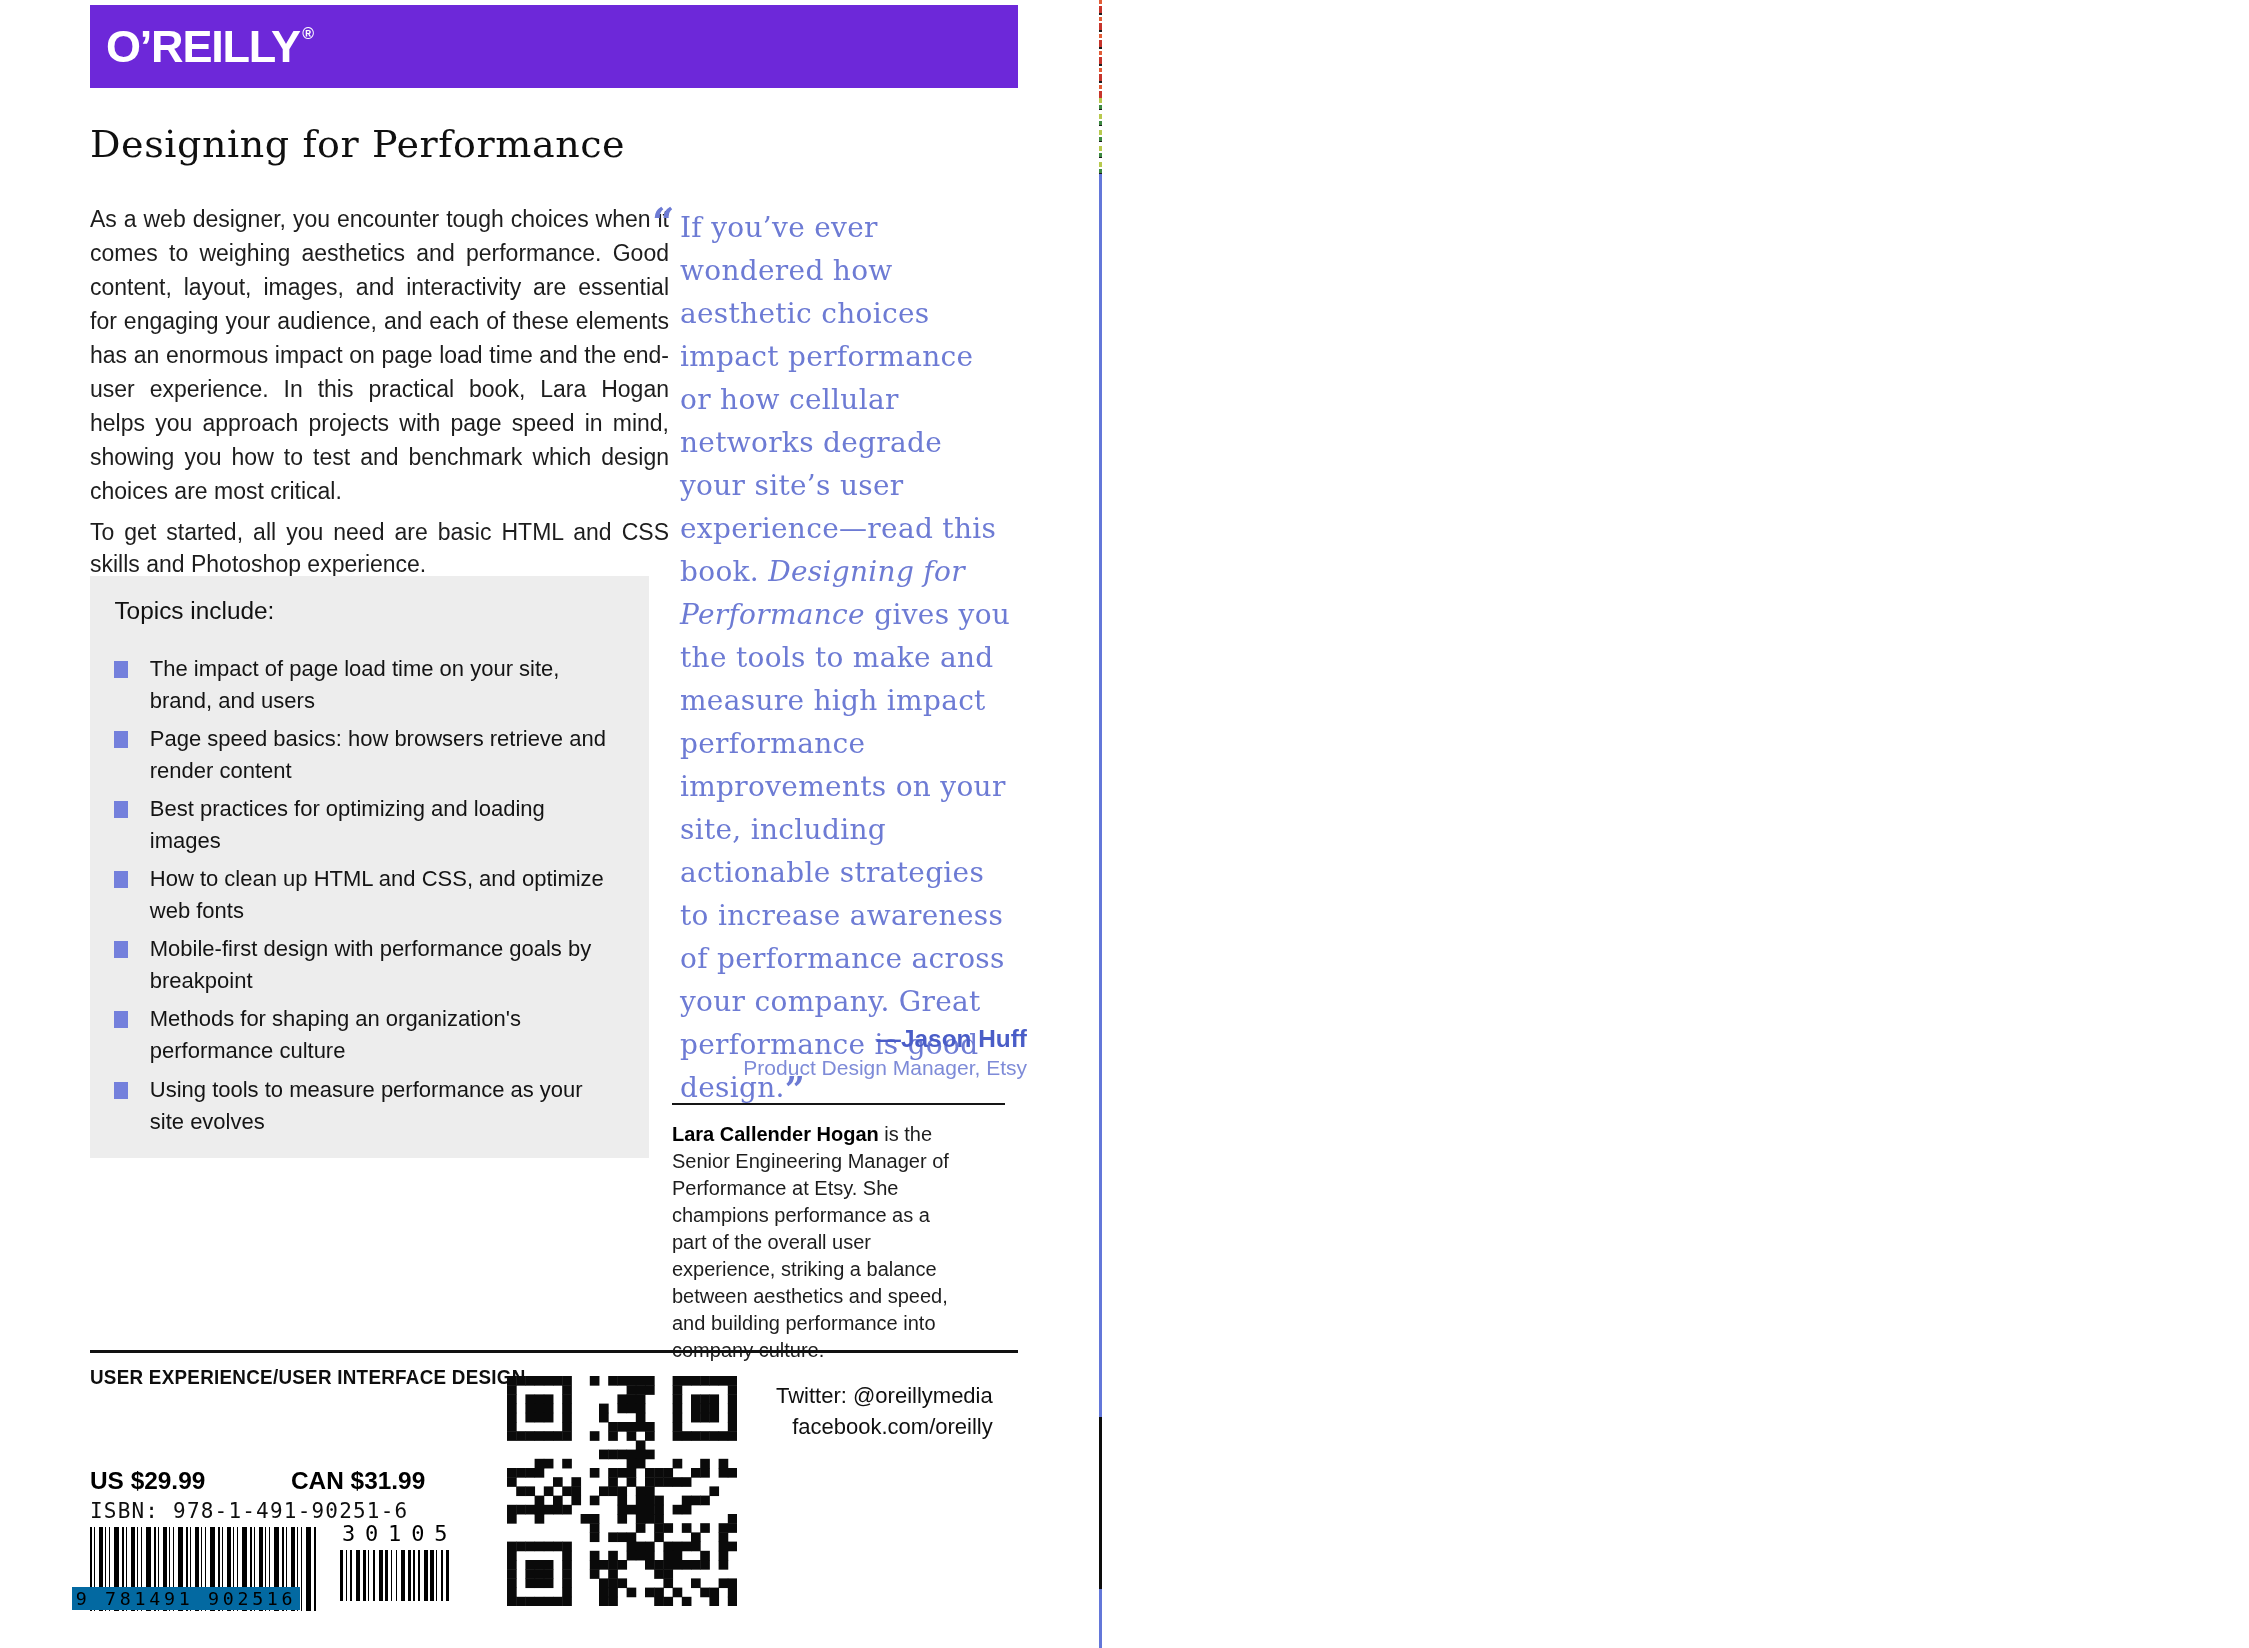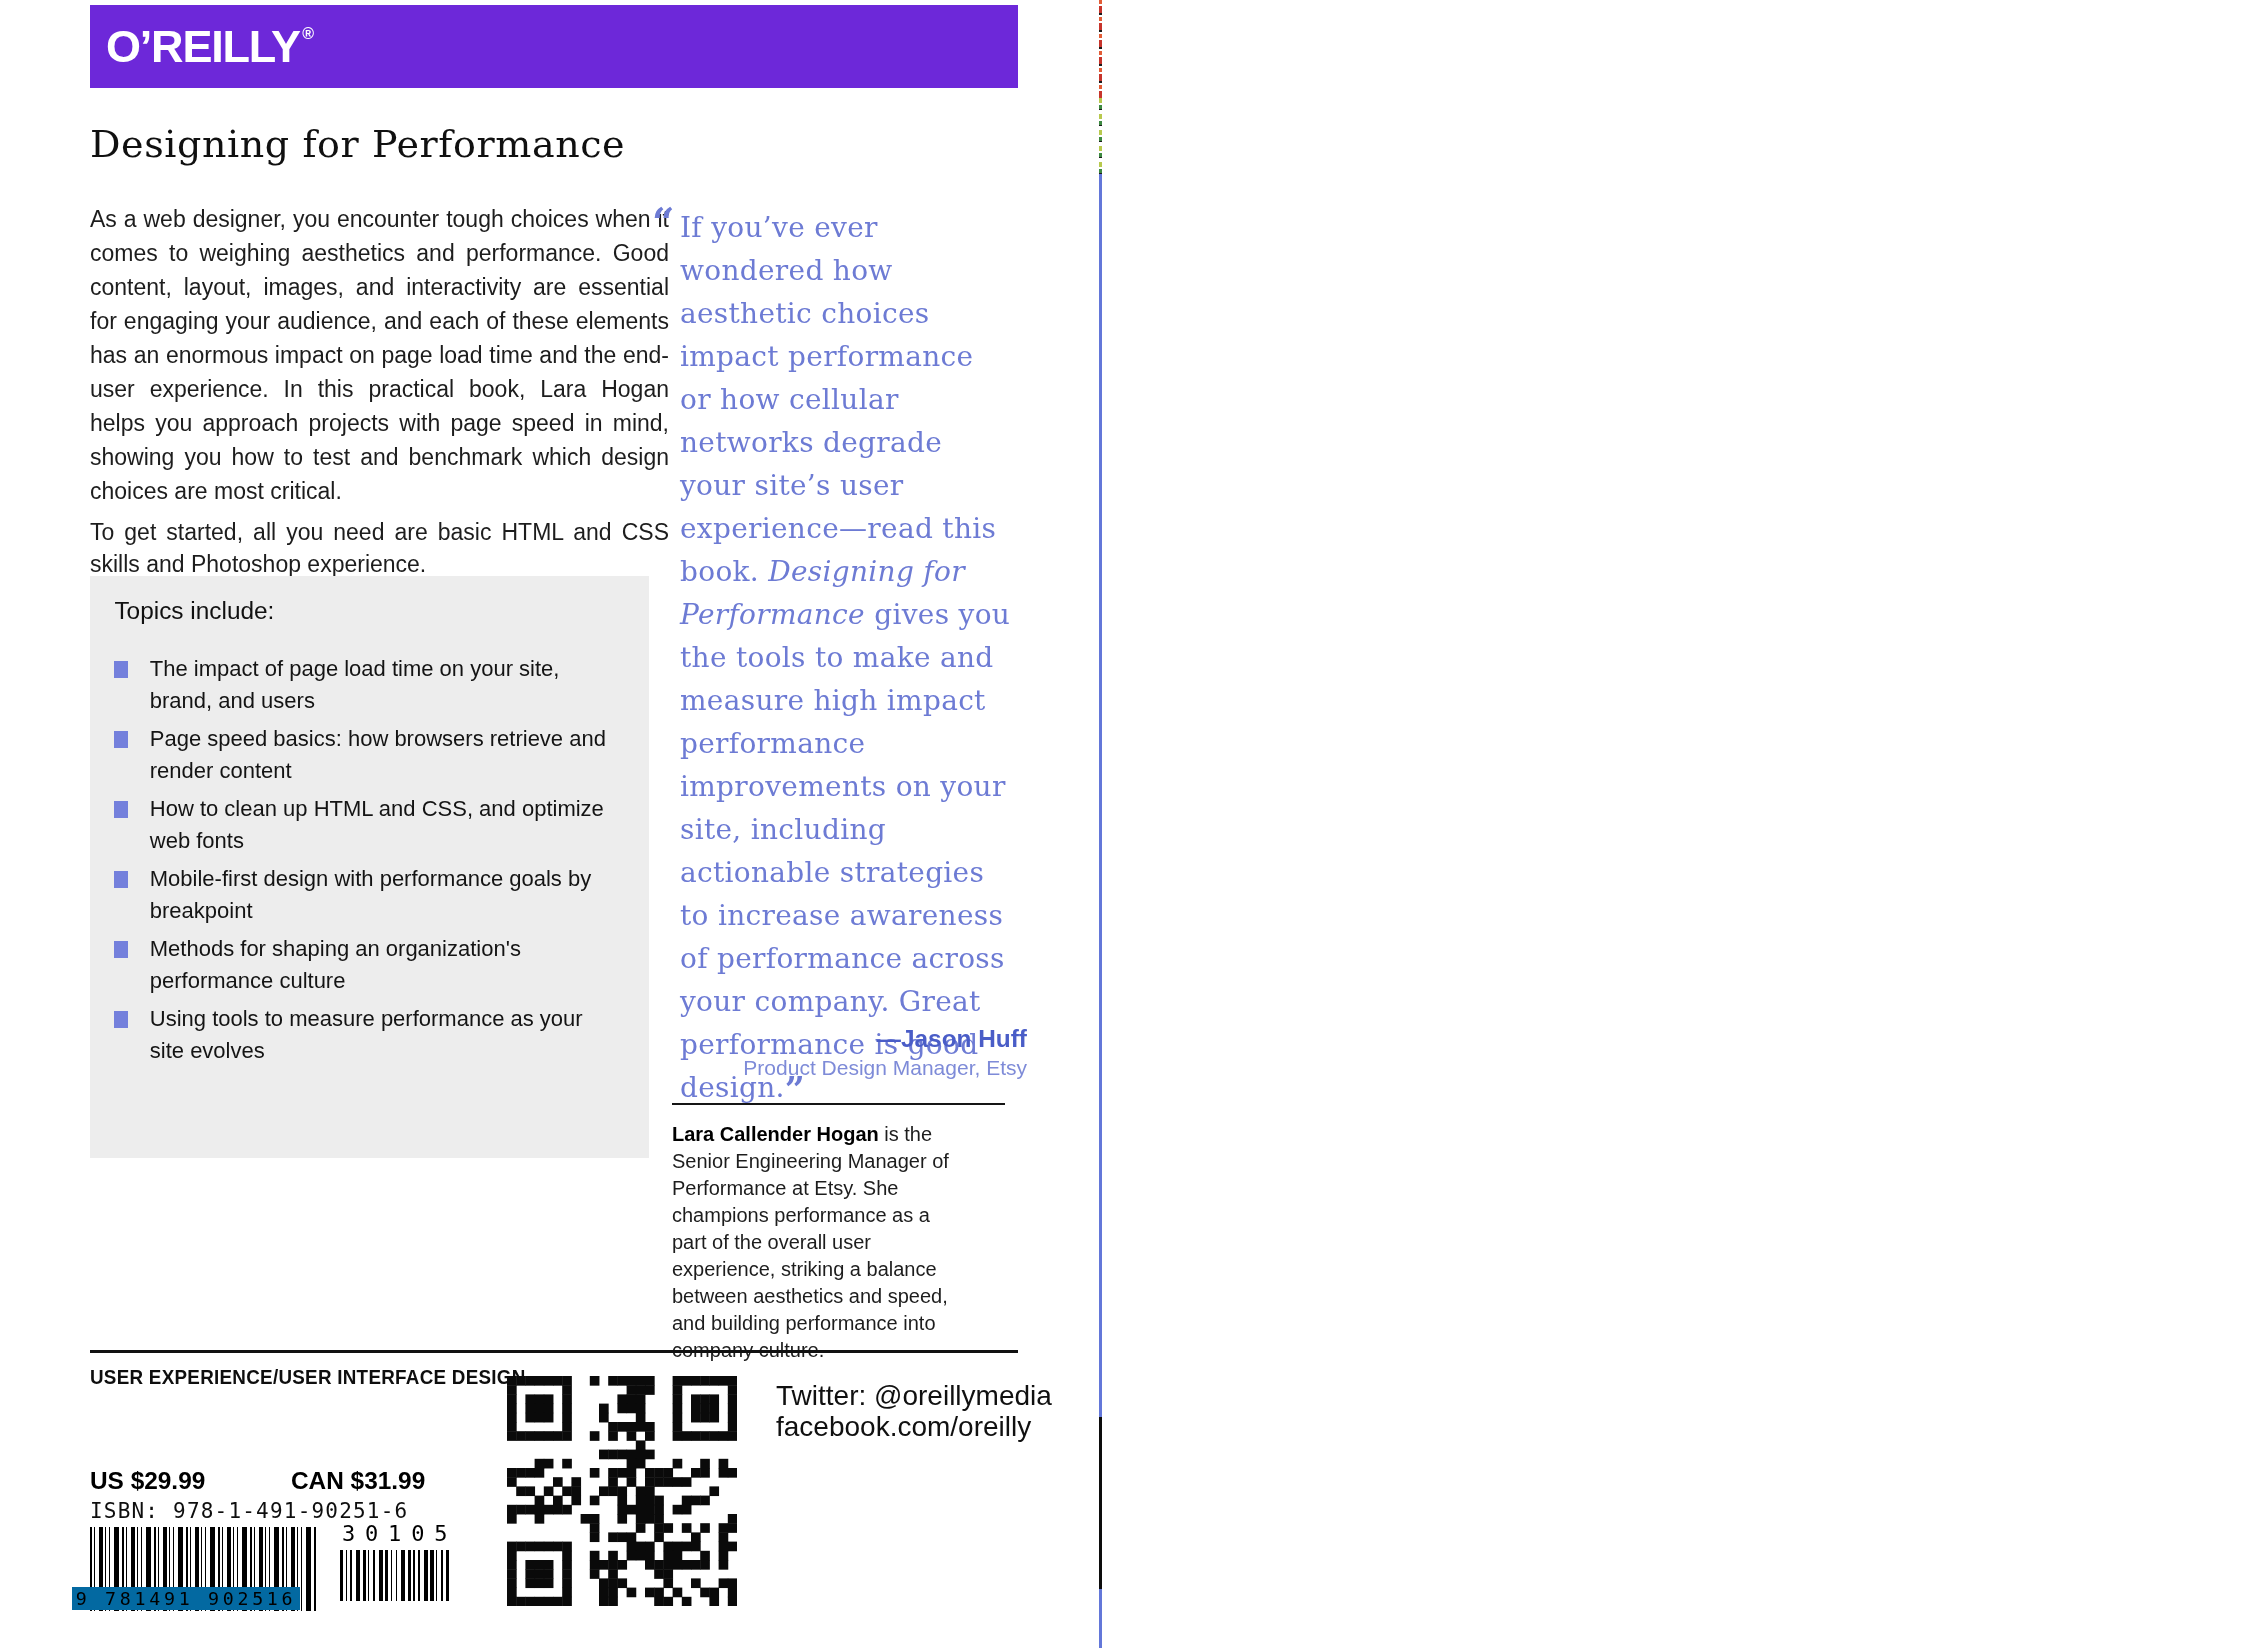--- a/index.html
+++ b/index.html
@@ -49,21 +49,21 @@
   .barcode-main{left:90px;top:1527px;width:227px;height:84px;
     background:repeating-linear-gradient(90deg,#000 0 2.4px,#fff 2.4px 4.3px,#000 4.3px 5.5px,#fff 5.5px 9.2px,#000 9.2px 13px,#fff 13px 14.7px,#000 14.7px 16px,#fff 16px 19px,#000 19px 20px,#fff 20px 24.4px,#000 24.4px 29px,#fff 29px 32px);}
   .barcode-digits{left:72px;top:1587px;font-family:"DejaVu Sans Mono",monospace;font-size:18.3px;letter-spacing:3.7px;color:#000;background:#0369a1;padding:1.2px 3.7px;white-space:nowrap;}
   .supp-digits{left:342px;top:1521px;font-family:"DejaVu Sans Mono",monospace;font-size:22px;letter-spacing:9.8px;color:#000;white-space:nowrap;}
   .barcode-supp{left:340px;top:1550px;width:109px;height:51px;
     background:repeating-linear-gradient(90deg,#000 0 3.1px,#fff 3.1px 5.5px,#000 5.5px 6.7px,#fff 6.7px 10.4px,#000 10.4px 12.2px,#fff 12.2px 16px,#000 16px 20px,#fff 20px 22.6px);}
 
   .qr{left:507px;top:1376px;width:230px;height:230px;}
   .qr svg rect{fill:#0a0a0a;}
 
-  .social{left:776px;top:1381px;font-size:28px;line-height:30.5px;color:#101010;white-space:nowrap;}
+  .social{left:776px;top:1381px;font-size:22px;line-height:30.5px;color:#101010;white-space:nowrap;text-align:right;}
 
   
   .spine{width:3.1px;left:1099px;}
   .spine-a{top:0;height:98px;background:repeating-linear-gradient(180deg,#e25c35 0 3.7px,#fff 3.7px 6.1px,#c7342b 6.1px 13.4px,#1a1a1a 13.4px 15.3px,#fff 15.3px 17px);}
   .spine-b{top:98px;height:76px;background:repeating-linear-gradient(180deg,#b8c94d 0 4.9px,#fff 4.9px 6.7px,#3d8a41 6.7px 11px,#1a1a1a 11px 12.2px,#fff 12.2px 16px);}
   .spine-c{top:174px;height:1243px;background:#6377d9;}
   .spine-d{top:1417px;height:172px;background:#0c0c0c;}
   .spine-e{top:1589px;height:60px;background:#6377d9;}
 </style>
 </head>
@@ -85,20 +85,24 @@
       <li>
         <span class="bullet"></span>
         <span class="topic-text">The impact of page load time on your site, brand, and users</span>
       </li>
 
       <li>
         <span class="bullet"></span>
         <span class="topic-text">Page speed basics: how browsers retrieve and render content</span>
       </li>
 
+      <li>
+        <span class="bullet"></span>
+        <span class="topic-text">Best practices for optimizing and loading images</span>
+      </li>
 
       <li>
         <span class="bullet"></span>
         <span class="topic-text">How to clean up HTML and CSS, and optimize web fonts</span>
       </li>
 
       <li>
         <span class="bullet"></span>
         <span class="topic-text">Mobile-first design with performance goals by breakpoint</span>
       </li>

